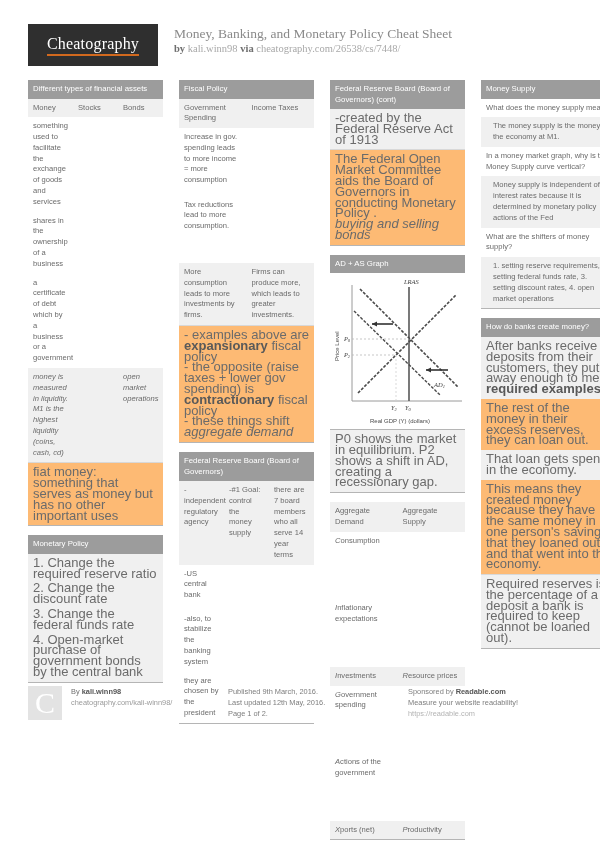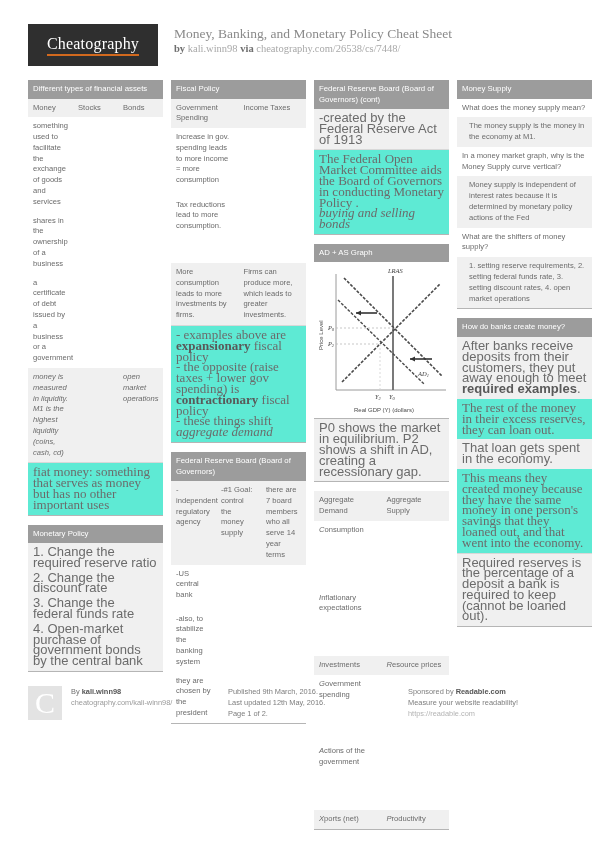--- a/index.html
+++ b/index.html
@@ -9,29 +9,29 @@
   
   .header{display:flex;align-items:flex-start;height:44px;margin-bottom:12px;}
   .logo{width:130px;height:42px;background:#2f2f2f;display:flex;align-items:center;justify-content:center;flex:0 0 130px;}
   .logo-text{color:#ffffff;font-family:"Liberation Serif",serif;font-size:16px;letter-spacing:.2px;border-bottom:2px solid #d2691e;padding-bottom:1px;}
   .titles{margin-left:16px;padding-top:2px;}
   .title{font-family:"Liberation Serif",serif;font-size:13.5px;color:#8a8a8a;line-height:15px;}
   .subtitle{font-family:"Liberation Serif",serif;font-size:10.5px;color:#a8a8a8;margin-top:2px;}
   .subtitle b{color:#6f6f6f;font-weight:bold;}
 
   
-  .cols{display:flex;gap:8px;align-items:flex-start;}
+  .cols{display:flex;gap:16px;align-items:flex-start;}
   .col{width:135px;flex:0 0 135px;}
 
   .block{margin-bottom:9px;}
   .bh{background:#9c9c9c;color:#ffffff;font-size:7.8px;padding:4px 5px;line-height:10.5px;}
   .rows{border-bottom:1px solid #b5b5b5;}
   .row{font-size:13px;line-height:10.8px;padding:4px 5px;color:#6b6b6b;overflow:visible;white-space:normal;}
   .row.odd{background:#f0f0f0;}
-  .row.even{background:#5eead4;font-family:Liberation Serif, serif;}
+  .row.even{background:#fdba74;}
   .row.sep{border-top:1px solid #d8d8d8;}
   .row b{font-weight:bold;color:#595959;}
   .row i{font-style:italic;}
 
   
   .tr{display:flex;font-size:7.6px;line-height:10.8px;color:#6b6b6b;}
   .tr > div{padding:4px 5px;box-sizing:border-box;white-space:normal;}
   .tr.odd{background:#f0f0f0;}
   .tr.even{background:#ffffff;flex-direction:column;}
   .tr.head > div{color:#6b6b6b;}
@@ -91,21 +91,21 @@
         <div class="bh">Different types of financial assets</div>
         <div class="rows">
           <div class="tr c3 head odd">
             <div>Money</div>
             <div>Stocks</div>
             <div class="ovf">Bonds</div>
           </div>
           <div class="tr c3 even">
             <div>something used to facilitate the exchange of goods and services</div>
             <div>shares in the ownership of a business</div>
-            <div class="ovf">a certificate of debt issued by a business or a government</div>
+            <div class="ovf">a certificate of debt which by a business or a government</div>
           </div>
           <div class="tr c3 odd">
             <div><i>money is measured in liquidity. M1 is the highest liquidity (coins, cash, cd)</i></div>
             <div></div>
             <div class="ovf"><i>open market operations</i></div>
           </div>
           <div class="row even sep">fiat money: something that serves as money but has no other important uses</div>
         </div>
       </div>
 

